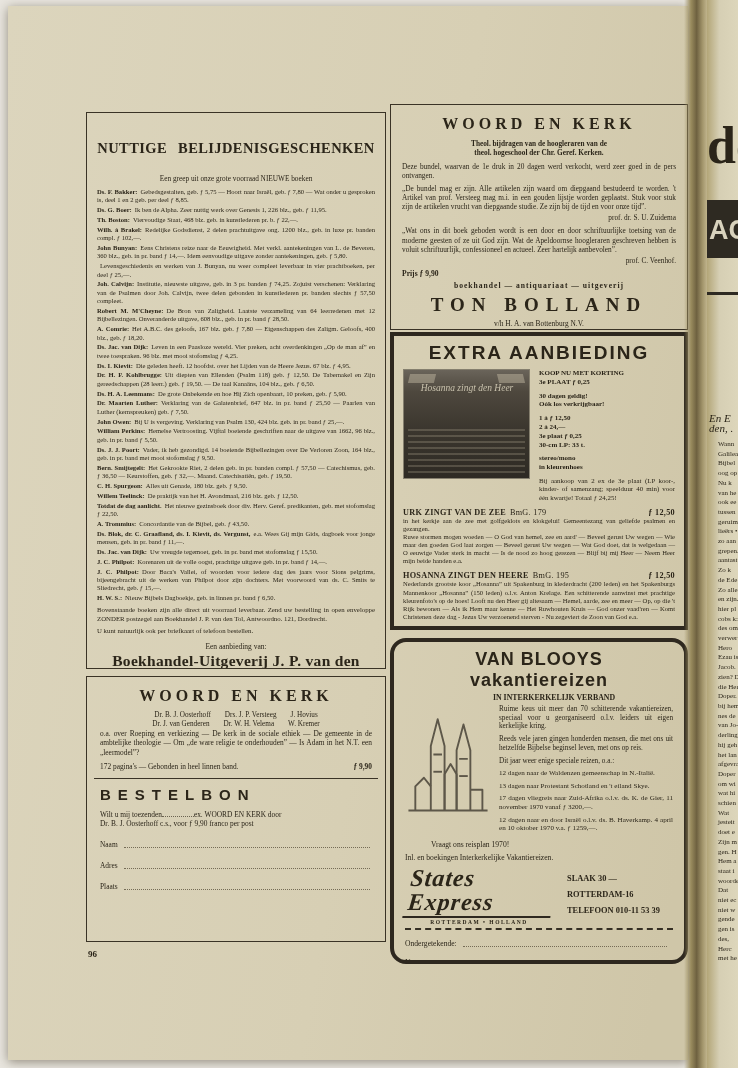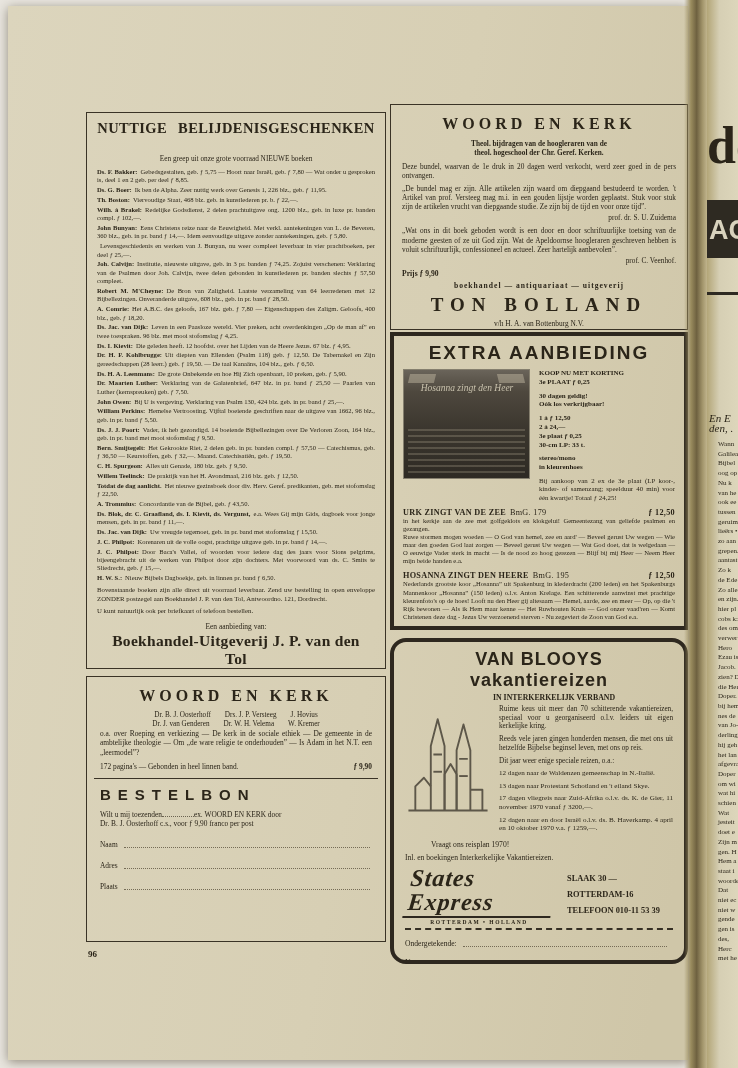--- a/index.html
+++ b/index.html
@@ -5,21 +5,21 @@
   * { box-sizing: border-box; margin: 0; padding: 0; }
   body { background:#f2f0ea; font-family:"Liberation Serif","DejaVu Serif",serif; }
   .canvas { position:relative; width:738px; height:1068px; background:#e9e6df; overflow:hidden; color:#2b2519; }
   .sheet { position:absolute; left:8px; top:6px; width:680px; height:1054px;
            background:linear-gradient(100deg,#dcd5bd 0%,#d7cfb4 55%,#cfc6a8 95%);
            box-shadow:0 2px 10px rgba(60,50,30,.5); }
   .box { position:absolute; border:1.5px solid #3a3326; overflow:hidden; }
   .thick { border-width:4px; border-color:#2e281f; }
 
   
-  #nuttige { left:86px; top:112px; width:300px; height:557px; padding:5px 10px; }
+  #nuttige { left:86px; top:112px; width:300px; height:557px; padding:25px 10px; }
   .nut-title { font-size:14.5px; font-weight:bold; text-align:center; word-spacing:7px; letter-spacing:.4px; margin:2px 0 3px; }
   .nut-sub { font-size:7.3px; font-weight:normal; text-align:center; margin:17px 0 5px; }
   .bk { font-size:6.6px; line-height:8.35px; text-align:justify; margin:0 0 1.5px; }
   .bk b { margin-right:3px; }
   .close { font-size:6.8px; line-height:8.5px; text-align:justify; margin:4px 0 0; }
   .offer { font-size:7.5px; text-align:center; margin:6px 0 1px; }
   .store { font-size:15.5px; font-weight:bold; text-align:center; letter-spacing:.3px; margin:1px 12px 2px; }
   .addr { font-size:7.8px; font-weight:bold; text-align:center; letter-spacing:.4px; }
 
   

